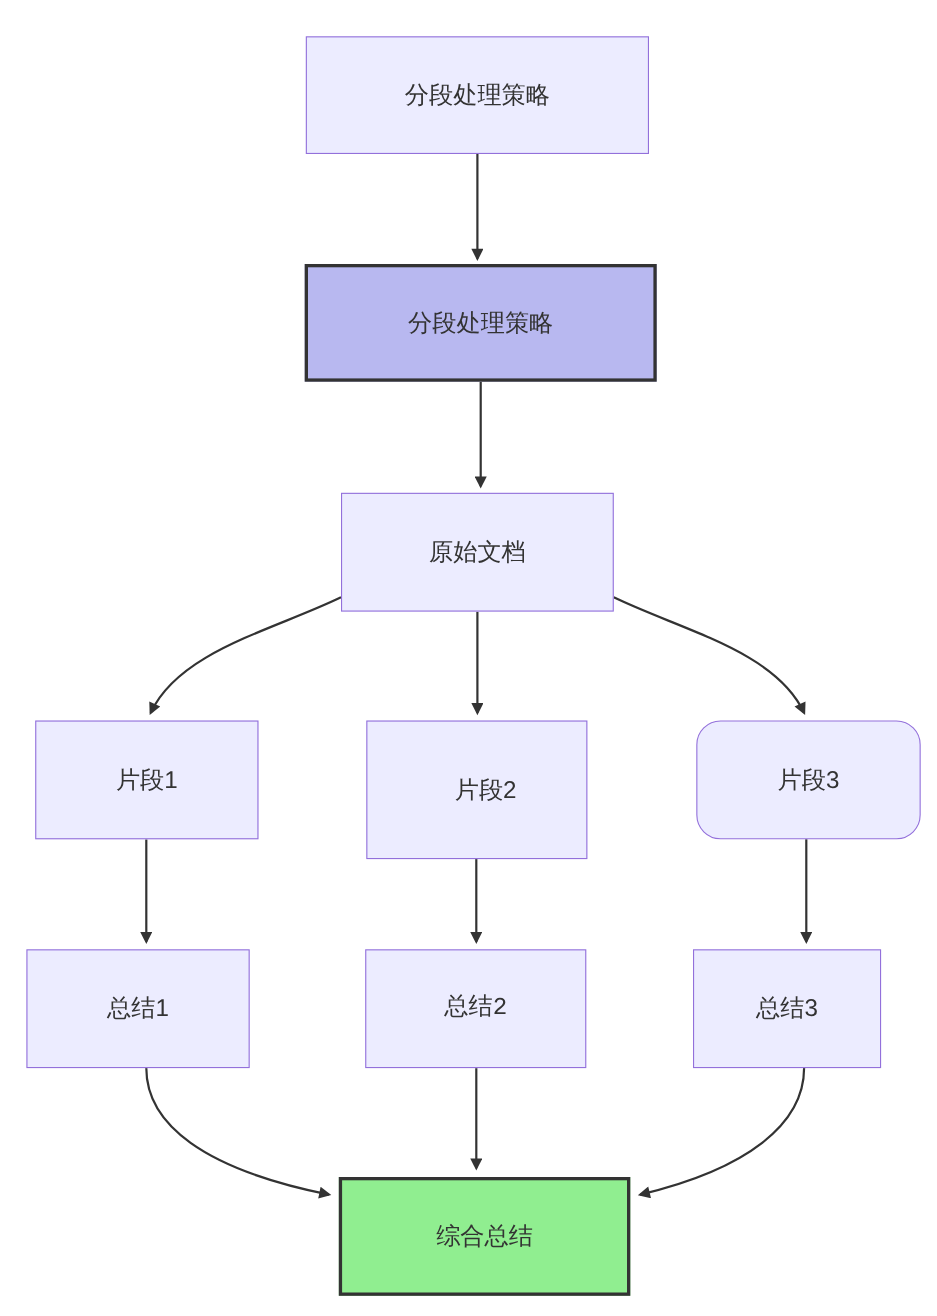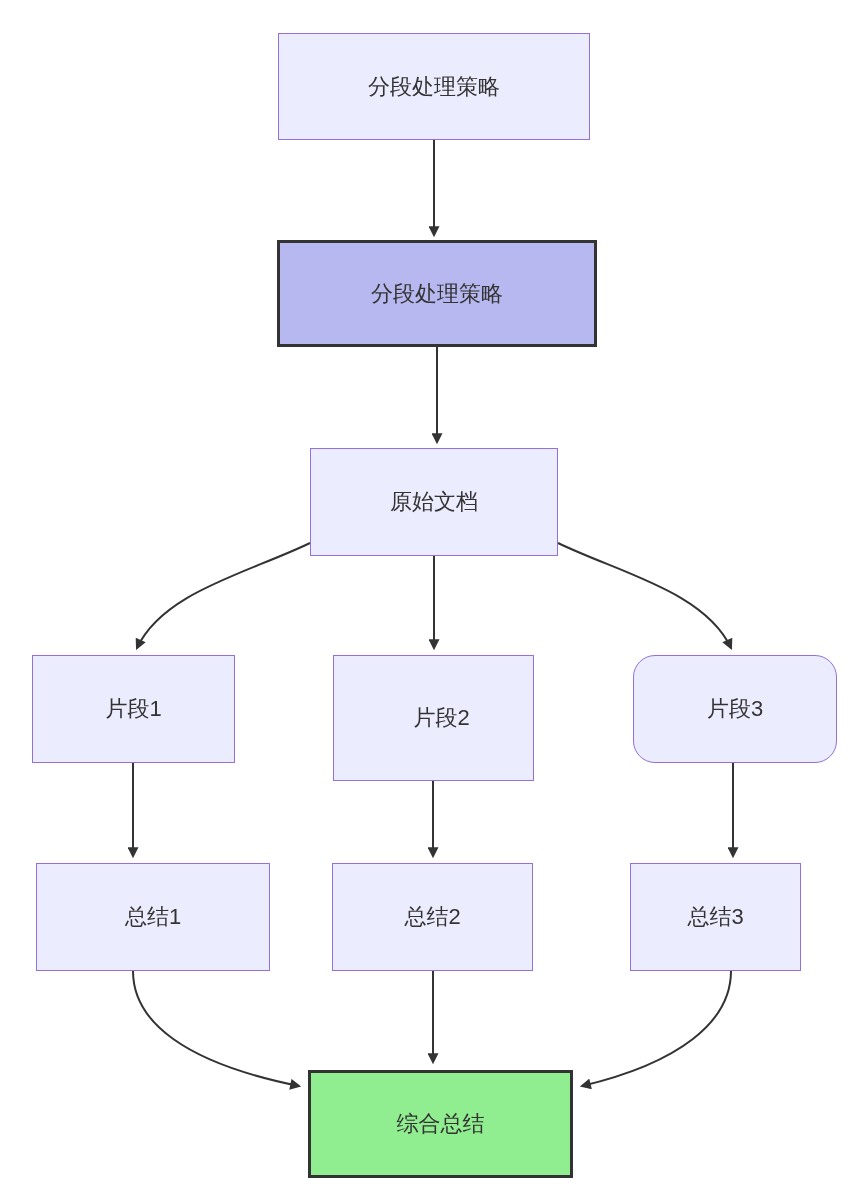--- a/index.html
+++ b/index.html
@@ -59,22 +59,22 @@
     background: var(--success-fill);
     border: 3px solid var(--success-border);
   }
   
   #node-process   { left: 278px; top: 33px;   width: 312px; height: 107px; }
   #node-strategy  { left: 277px; top: 240px;  width: 320px; height: 107px; }
   #node-original  { left: 310px; top: 448px;  width: 248px; height: 108px; }
   #node-fragment1 { left: 32px;  top: 655px;  width: 203px; height: 108px; }
   #node-fragment2 { left: 333px; top: 655px;  width: 201px; height: 126px; padding-left: 16px; }
   #node-fragment3 { left: 633px; top: 655px;  width: 204px; height: 108px; border-radius: 22px; }
-  #node-summary1  { left: 36px;  top: 863px;  width: 234px; height: 108px; }
-  #node-summary2  { left: 332px; top: 863px;  width: 201px; height: 108px; }
+  #node-summary1  { left: 24px;  top: 863px;  width: 203px; height: 108px; }
+  #node-summary2  { left: 332px; top: 863px;  width: 201px; height: 108px; font-family: Liberation Mono, monospace; }
   #node-summary3  { left: 630px; top: 863px;  width: 171px; height: 108px; }
   #node-final     { left: 308px; top: 1070px; width: 265px; height: 108px; }
 </style>
 </head>
 <body>
 
 <div class="canvas">
 
   <svg class="edges-layer" width="852" height="1196" viewBox="0 0 852 1196" xmlns="http://www.w3.org/2000/svg">
     <defs>

